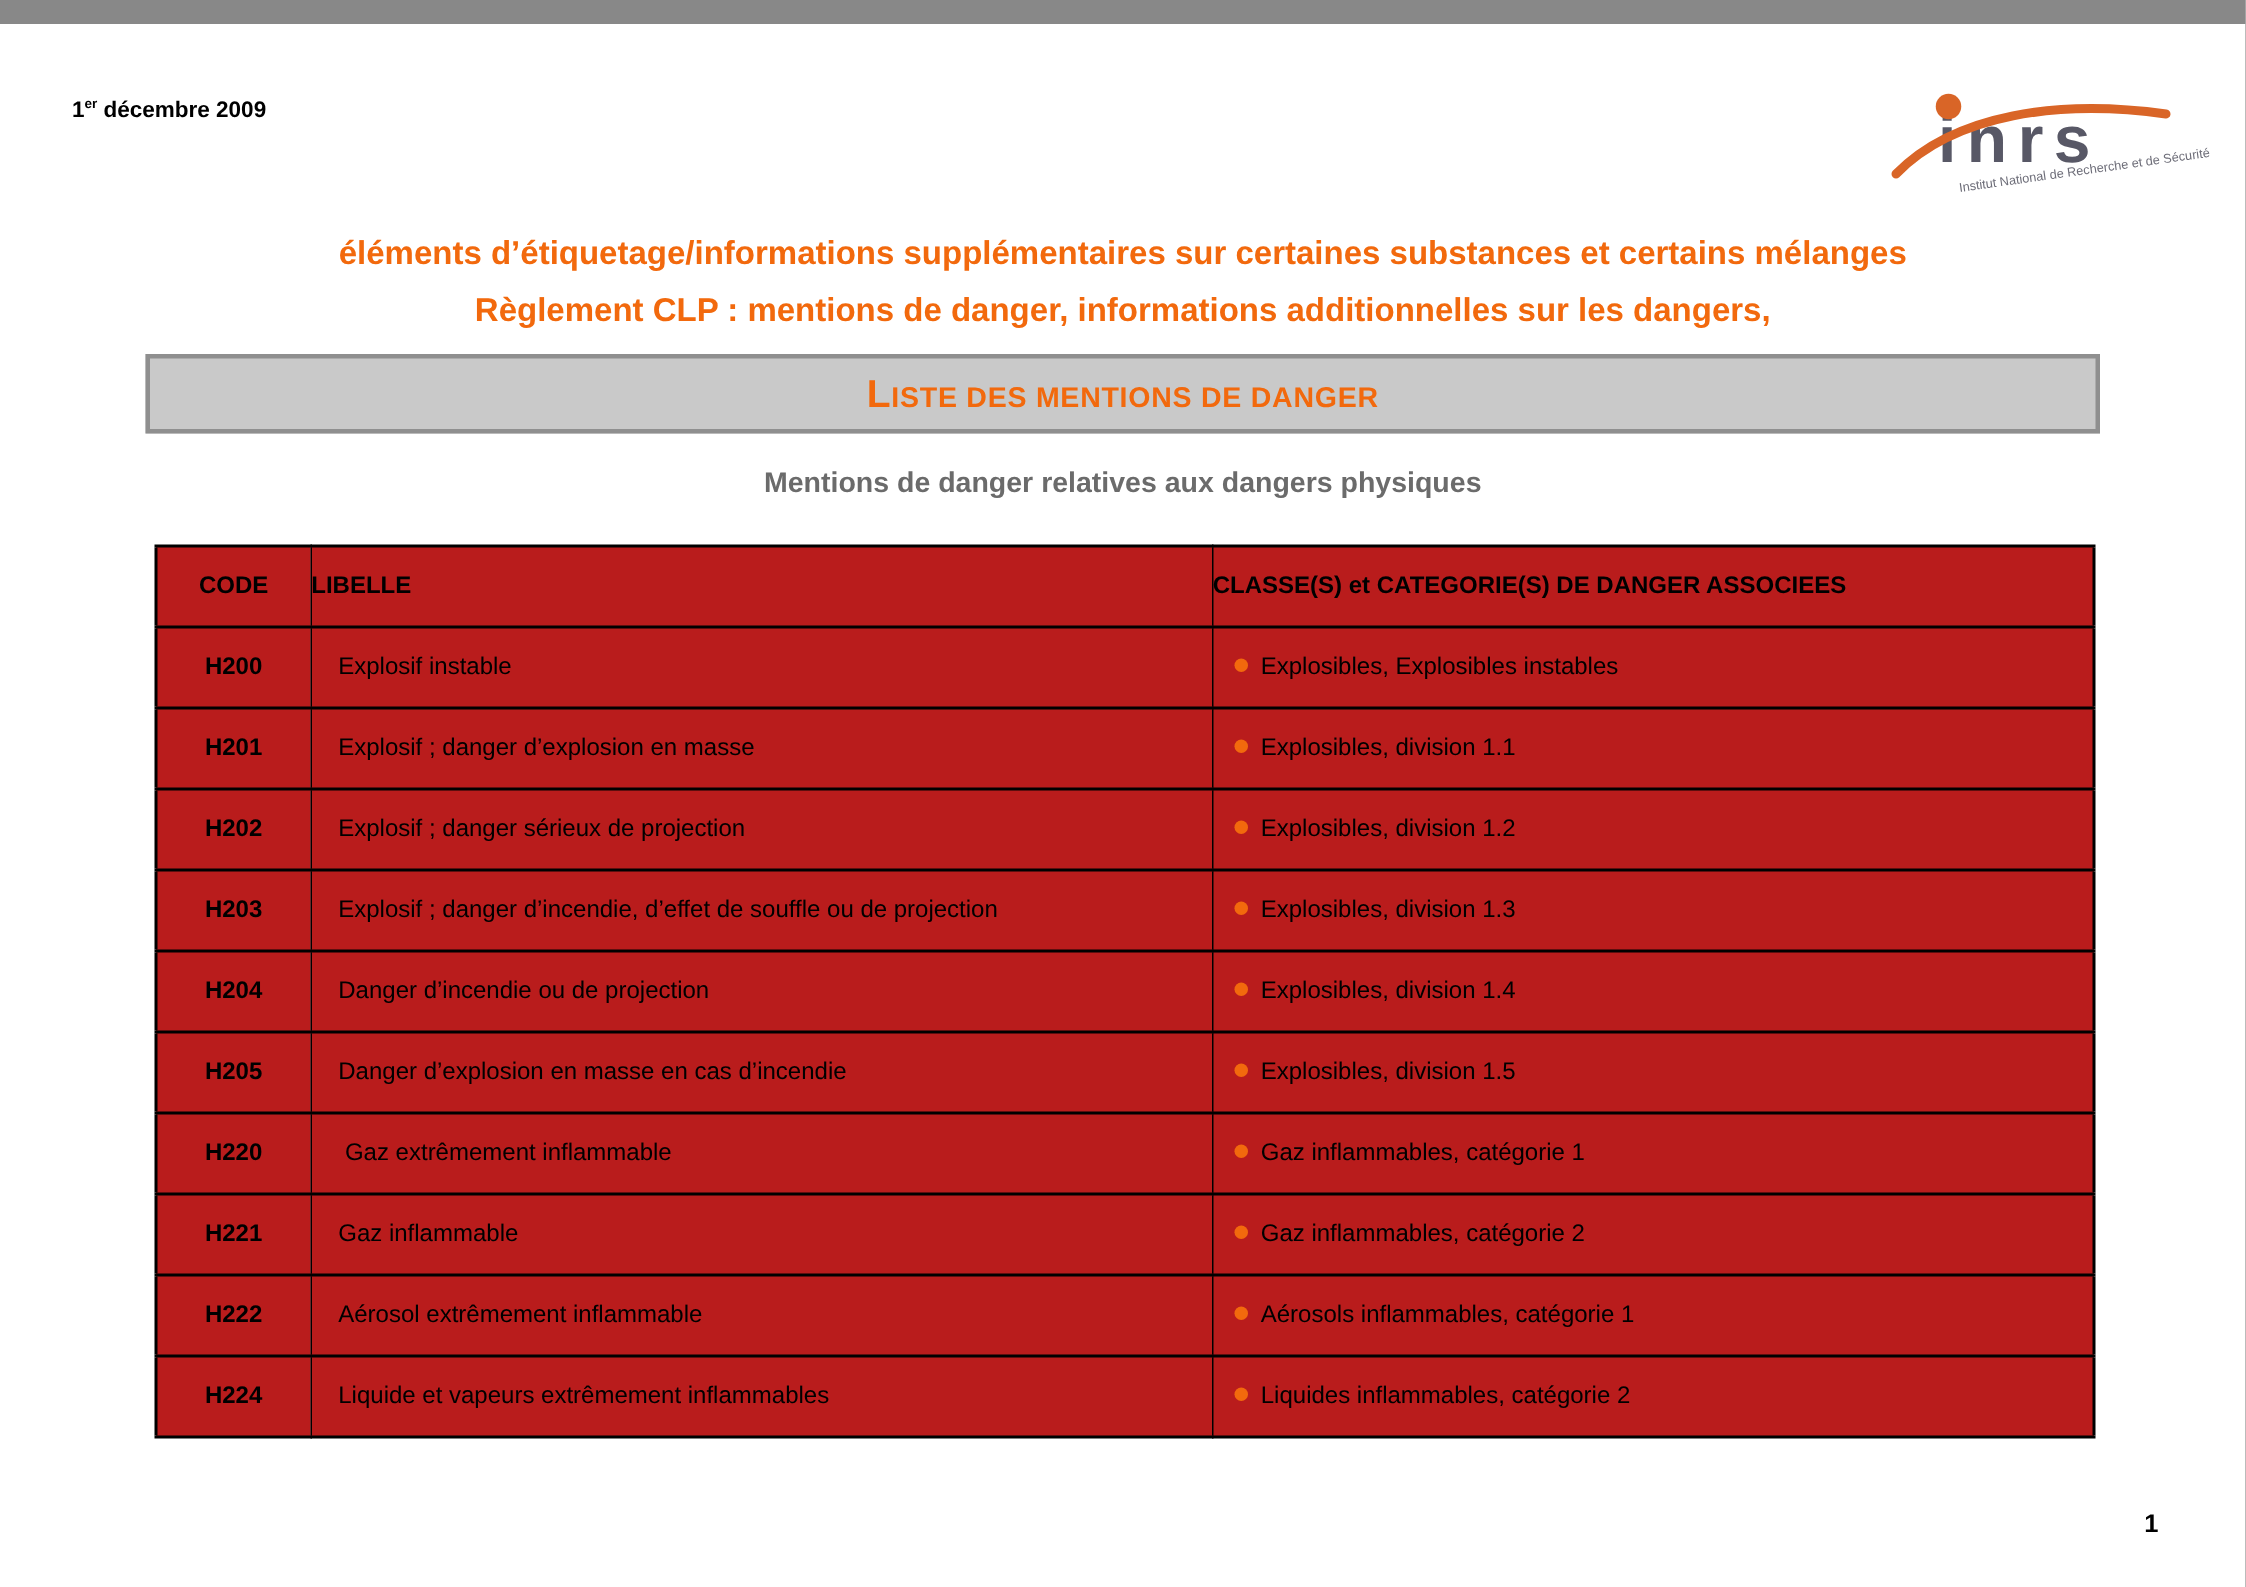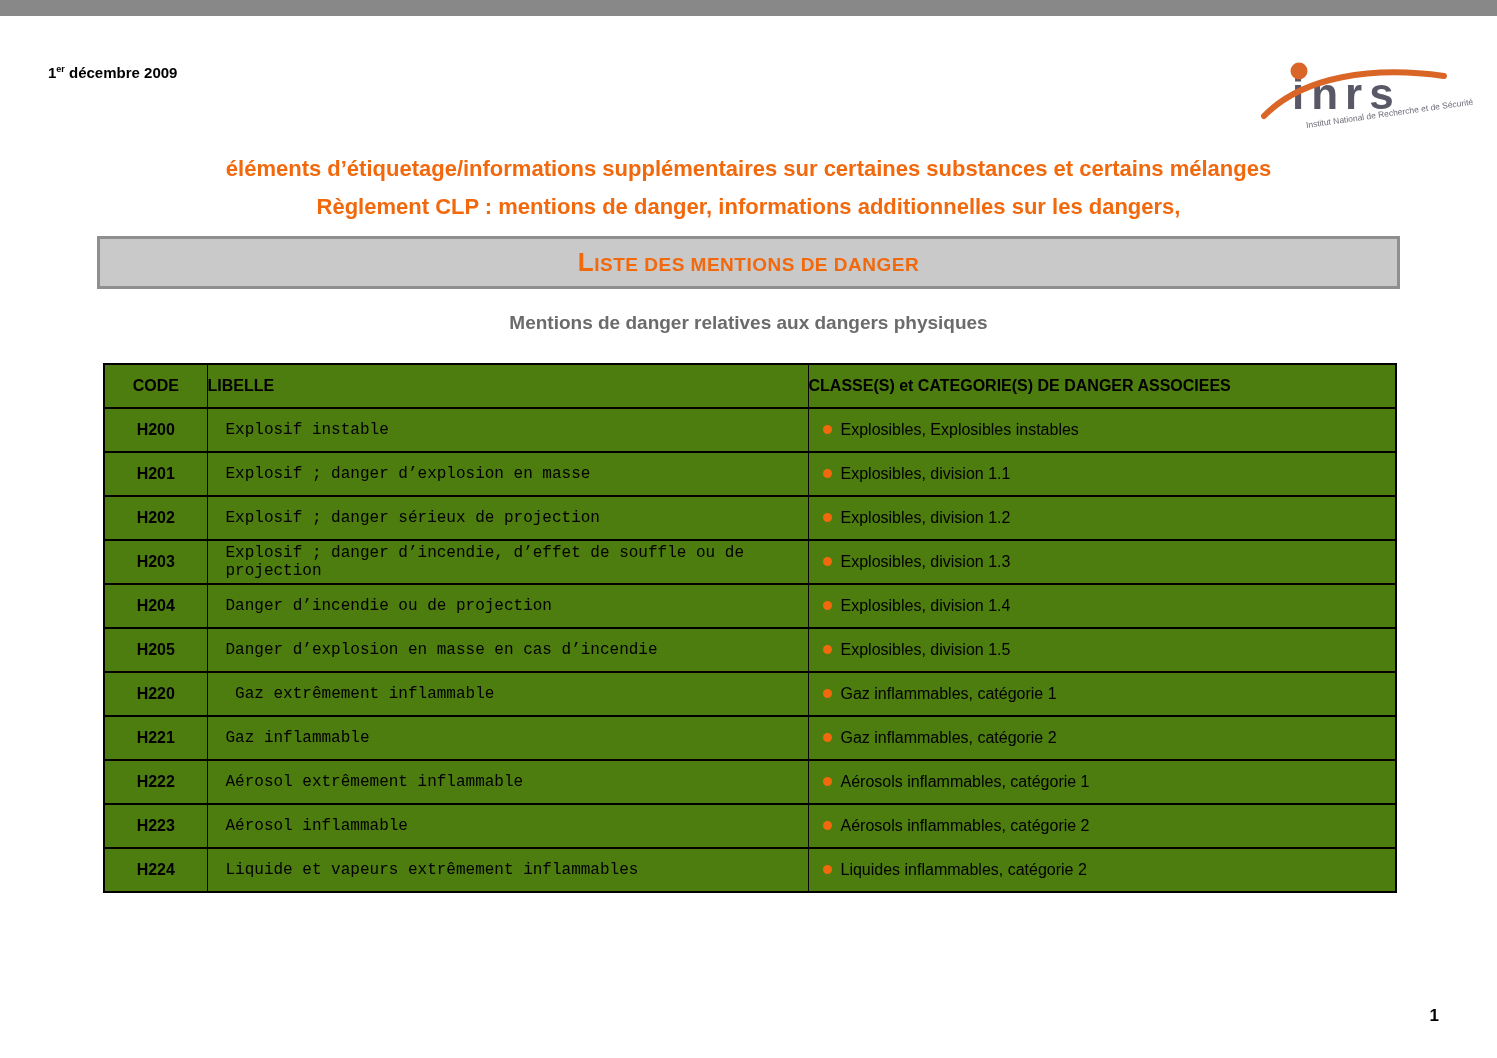--- a/index.html
+++ b/index.html
@@ -119,30 +119,30 @@
     width: 1292px;
     border-collapse: collapse;
     table-layout: fixed;
     font-size: 16px;
   }
   table.hazard col.c-code   { width: 103px; }
   table.hazard col.c-lib    { width: 601px; }
   table.hazard col.c-classe { width: 588px; }
   table.hazard th, table.hazard td {
     border: 1px solid #000;
-    height: 44px;
+    height: 54px;
     vertical-align: middle;
-    background: #4d7c0f;
+    background: #b91c1c;
   }
   table.hazard tr { border-top: 2px solid #000; border-bottom: 2px solid #000; }
   table.hazard { border: 2px solid #000; }
   table.hazard thead tr { border-bottom: 1px solid #000; }
   th.h-code, td.code { text-align: center; font-weight: bold; }
   th.h-lib, th.h-classe { text-align: left; font-weight: bold; }
-  td.libelle { padding-left: 18px; white-space: pre-wrap; font-family: Liberation Mono, monospace; }
+  td.libelle { padding-left: 18px; white-space: pre-wrap; }
   td.classe { padding-left: 14px; }
   .bullet {
     display: inline-block;
     width: 9px;
     height: 9px;
     border-radius: 50%;
     background: var(--accent);
     margin-right: 9px;
     vertical-align: 1px;
   }
@@ -244,25 +244,20 @@
       <td class="libelle">Gaz inflammable</td>
       <td class="classe"><span class="bullet"></span><span>Gaz inflammables, catégorie 2</span></td>
     </tr>
 
     <tr>
       <td class="code">H222</td>
       <td class="libelle">Aérosol extrêmement inflammable</td>
       <td class="classe"><span class="bullet"></span><span>Aérosols inflammables, catégorie 1</span></td>
     </tr>
 
-    <tr>
-      <td class="code">H223</td>
-      <td class="libelle">Aérosol inflammable</td>
-      <td class="classe"><span class="bullet"></span><span>Aérosols inflammables, catégorie 2</span></td>
-    </tr>
 
     <tr>
       <td class="code">H224</td>
       <td class="libelle">Liquide et vapeurs extrêmement inflammables</td>
       <td class="classe"><span class="bullet"></span><span>Liquides inflammables, catégorie 2</span></td>
     </tr>
   </tbody>
   </table>
 
   <div class="page-number">1</div>

